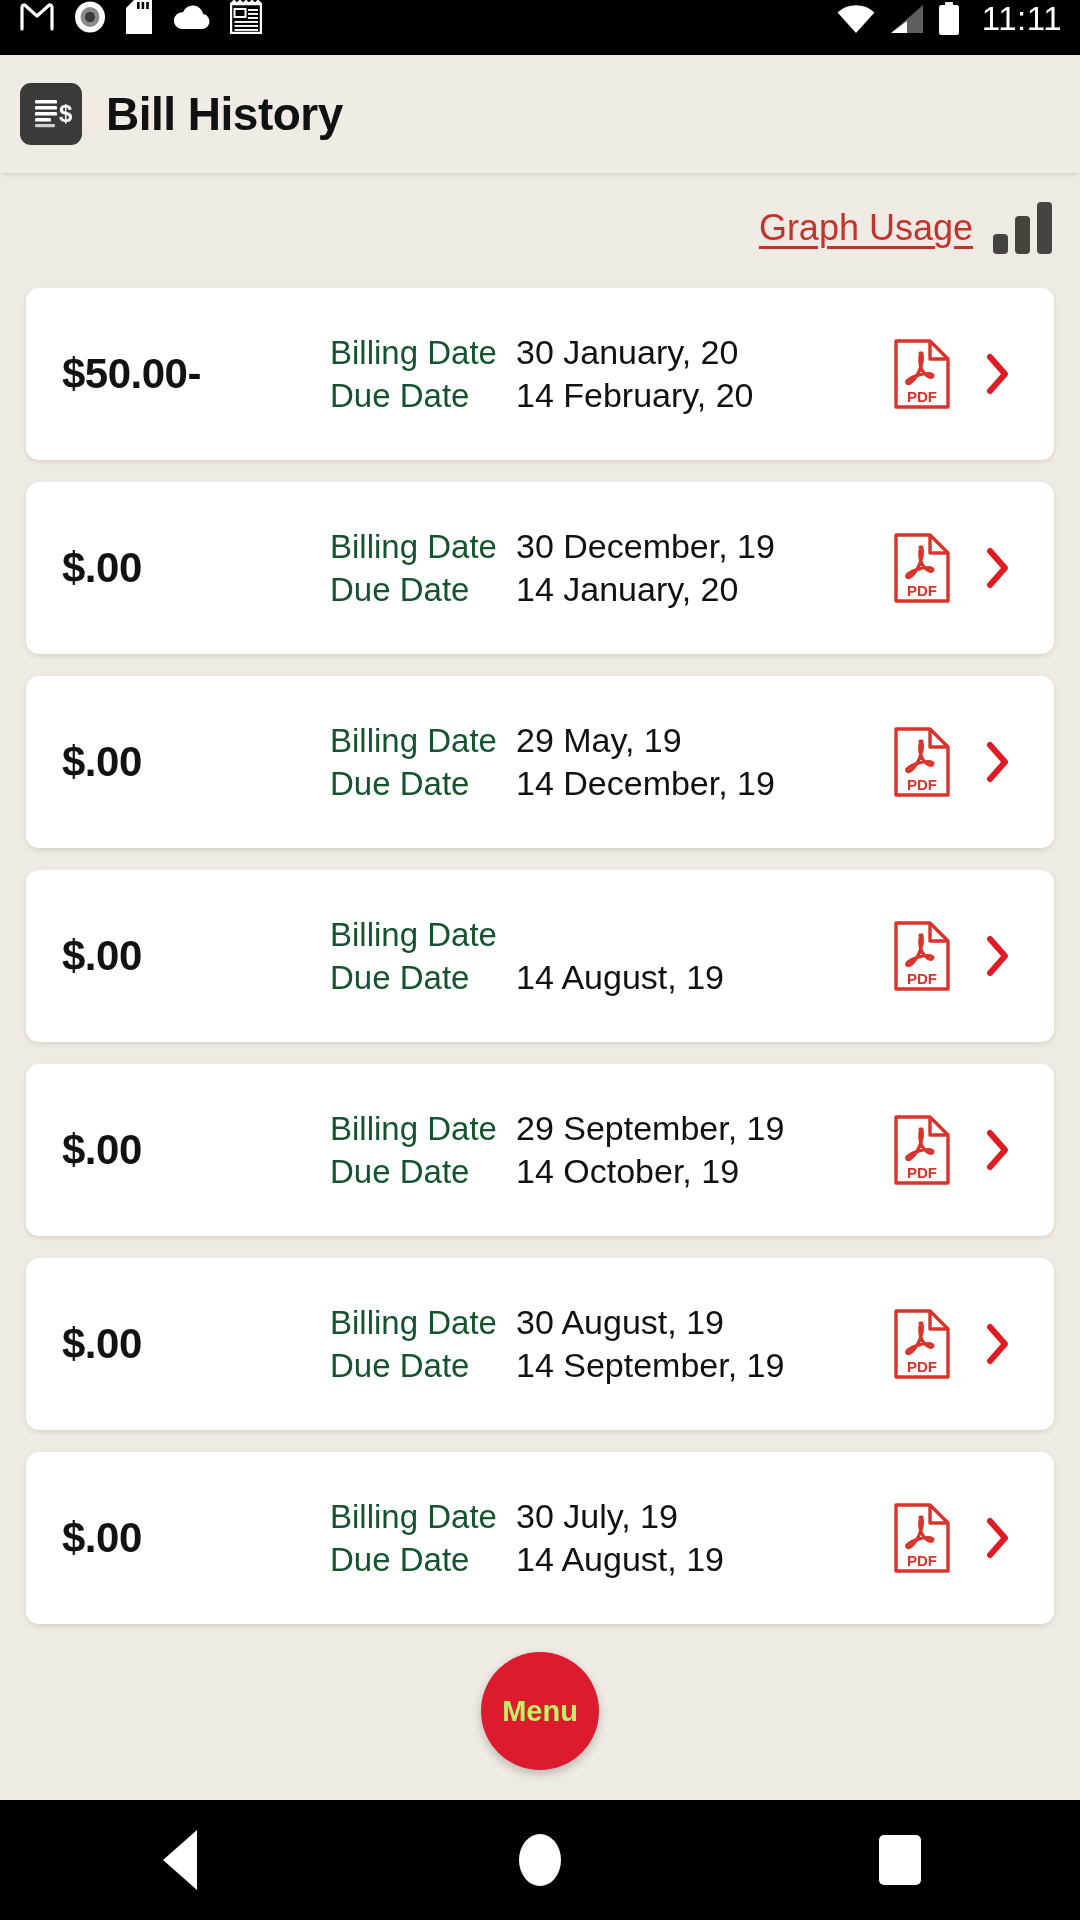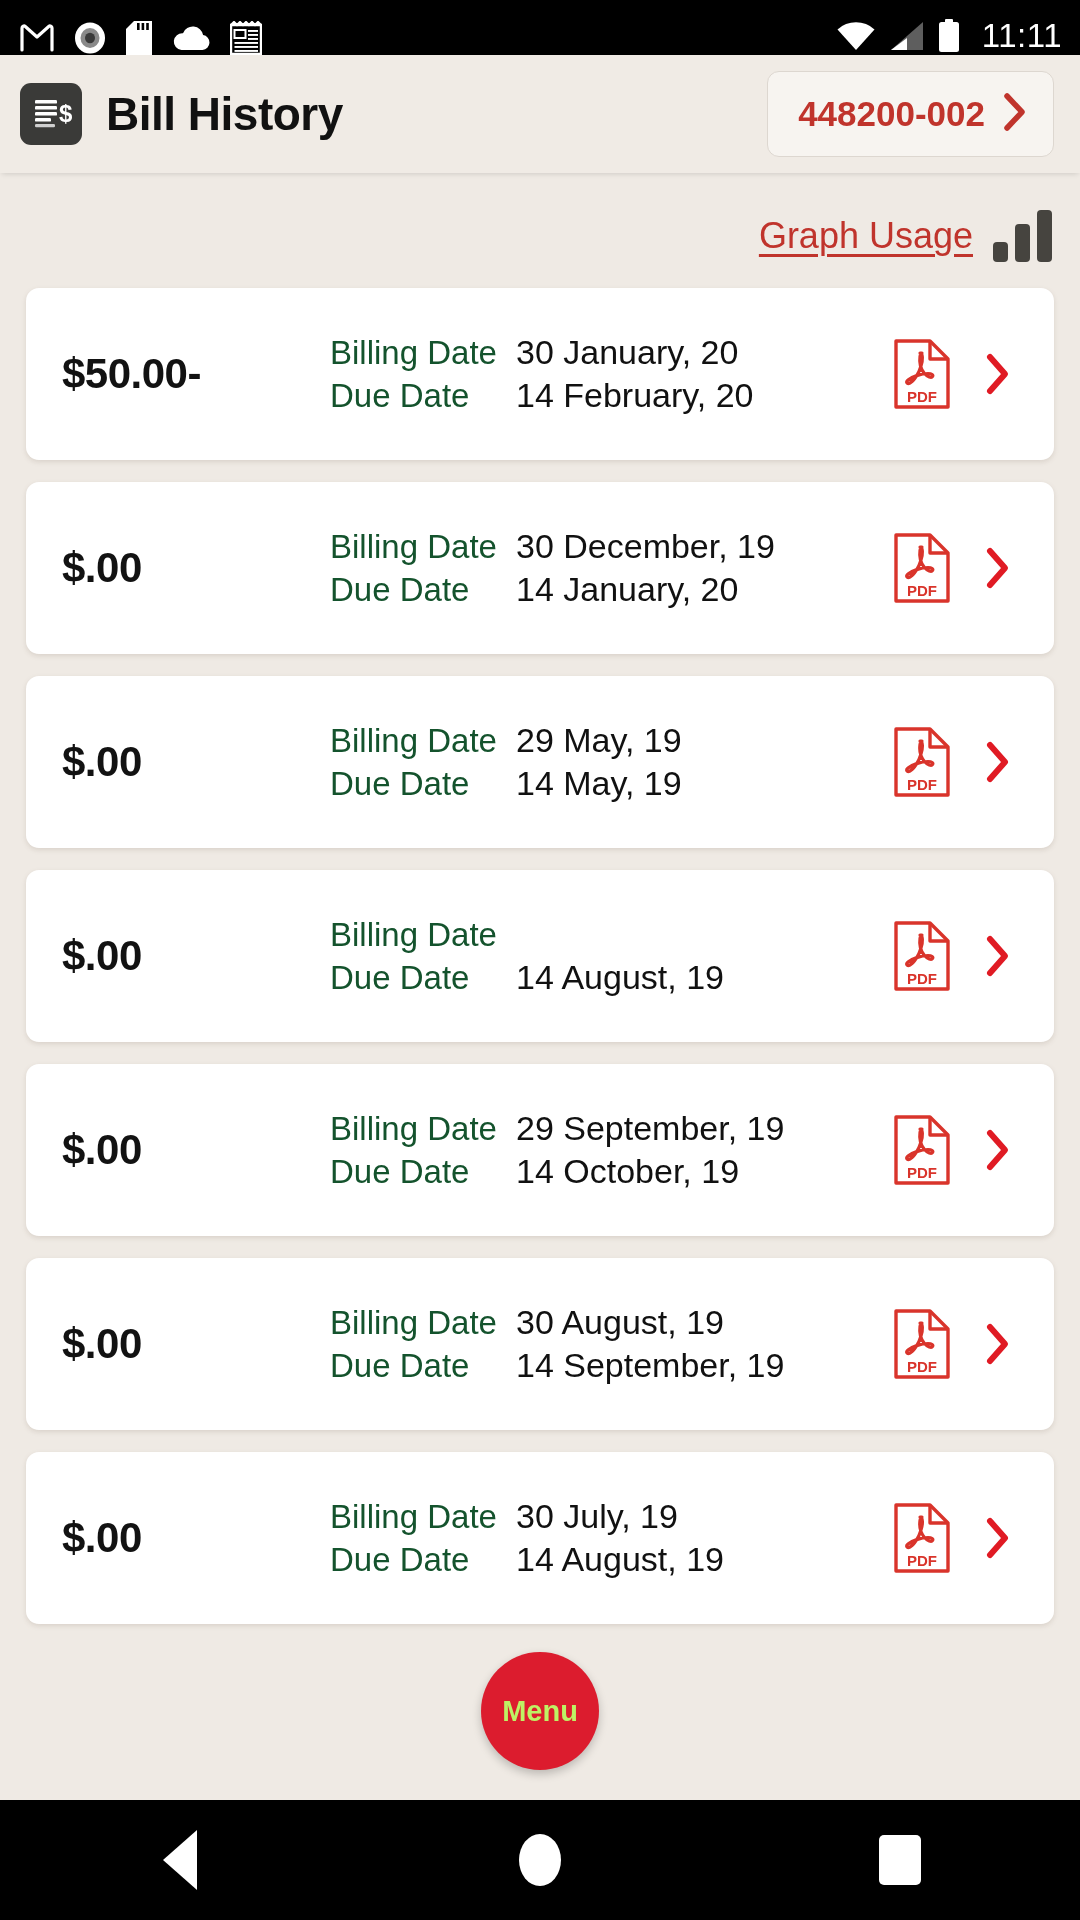--- a/index.html
+++ b/index.html
@@ -7,21 +7,21 @@
     width:1080px; height:1920px;
     font-family:"Liberation Sans", sans-serif;
     background:#EFEAE4;
     overflow:hidden;
   }
   #app { position:relative; width:1080px; height:1920px; background:#EFEAE4; }
 
   
   .statusbar {
     position:absolute; top:0; left:0; width:1080px; height:55px;
-    background:#000; display:flex; align-items:flex-end;
+    background:#000; display:flex; align-items:flex-start;
     padding:0 18px 0 20px;
   }
   .sb-left { display:flex; align-items:center; gap:20px; }
   .sb-right { margin-left:auto; display:flex; align-items:center; gap:14px; }
   .sb-icon { display:flex; align-items:center; justify-content:center; }
   .sb-time {
     color:#fff; font-size:33px; font-weight:400; letter-spacing:0.5px;
     font-family:"Liberation Sans", sans-serif; margin-left:8px;
   }
 
@@ -48,21 +48,21 @@
   }
   .acct-num {
     font-size:35px; font-weight:700; color:#C0342C; letter-spacing:0px;
     white-space:nowrap;
   }
 
   
   .usage-row {
     position:absolute; top:173px; left:0; width:1080px; height:110px;
     display:flex; align-items:center; justify-content:flex-end;
-    padding-right:28px; gap:20px;margin-top:8px;
+    padding-right:28px; gap:20px;
   }
   .usage-link {
     font-size:36px; color:#C0342C; text-decoration:underline;
     text-underline-offset:6px; text-decoration-thickness:2.5px;
     white-space:nowrap;
   }
   .usage-bars { display:flex; align-items:flex-end; gap:7px; height:52px; }
   .usage-bars i { display:block; width:15px; background:#46443F; border-radius:4px; }
   .usage-bars i:nth-child(1){ height:20px; }
   .usage-bars i:nth-child(2){ height:38px; }
@@ -185,28 +185,20 @@
       <svg width="44" height="44" viewBox="0 0 44 44">
         <rect x="6" y="8" width="22" height="3.6" rx="1.2" fill="#fff"></rect>
         <rect x="6" y="14" width="22" height="3.6" rx="1.2" fill="#fff"></rect>
         <rect x="6" y="20" width="22" height="3.6" rx="1.2" fill="#fff"></rect>
         <rect x="6" y="26" width="16" height="3.6" rx="1.2" fill="#fff"></rect>
         <rect x="6" y="32" width="20" height="3.2" rx="1.2" fill="#CFCFCF"></rect>
         <text x="30" y="30" font-family="Liberation Sans, sans-serif" font-size="24" font-weight="700" fill="#fff">$</text>
       </svg>
     </span>
     <div class="header-title">Bill History</div>
-    <div class="acct-badge">
-      <span class="acct-num">448200-002</span>
-      <span>
-        <svg width="24" height="40" viewBox="0 0 24 40">
-            <path d="M4 4l15 16L4 36" fill="none" stroke="#C0342C" stroke-width="5.5" stroke-linecap="round" stroke-linejoin="round"></path>
-          </svg>
-      </span>
-    </div>
   </div>
 
   <div class="usage-row">
     <a class="usage-link" href="#">Graph Usage</a>
     <span class="usage-bars">
         <i></i>
         <i></i>
         <i></i>
       </span>
   </div>
@@ -269,21 +261,21 @@
 
     <div class="bill-card">
       <div class="amount">$.00</div>
       <div class="dates">
         <div class="date-row">
           <span class="date-label">Billing Date</span>
           <span class="date-value">29 May, 19</span>
         </div>
         <div class="date-row">
           <span class="date-label">Due Date</span>
-          <span class="date-value">14 May, 19</span>
+          <span class="date-value">14 December, 19</span>
         </div>
       </div>
       <span class="pdf-btn">
         <svg width="58" height="72" viewBox="0 0 58 72">
           <path d="M3 3h34l18 18v48H3z" fill="#fff" stroke="#D9342B" stroke-width="3.4" stroke-linejoin="round"></path>
           <path d="M37 3v18h18" fill="none" stroke="#D9342B" stroke-width="3.4" stroke-linejoin="round"></path>
           <path d="M27 15c3 0 3 7 1 13-2 7-7 15-11 17-3 1.5-4.5-1-2-3 3.5-3 13-6.5 20-6.5 4 0 5.5 1.5 4.5 3-1 1.8-5 .5-8-3-3-3.5-5.5-10-4.5-17 .3-2.2 1-3.5 2-3.5z" fill="none" stroke="#D9342B" stroke-width="3.2" stroke-linejoin="round"></path>
           <text x="29" y="64" text-anchor="middle" font-family="Liberation Sans, sans-serif" font-size="15" font-weight="700" fill="#D9342B">PDF</text>
         </svg>
       </span>

